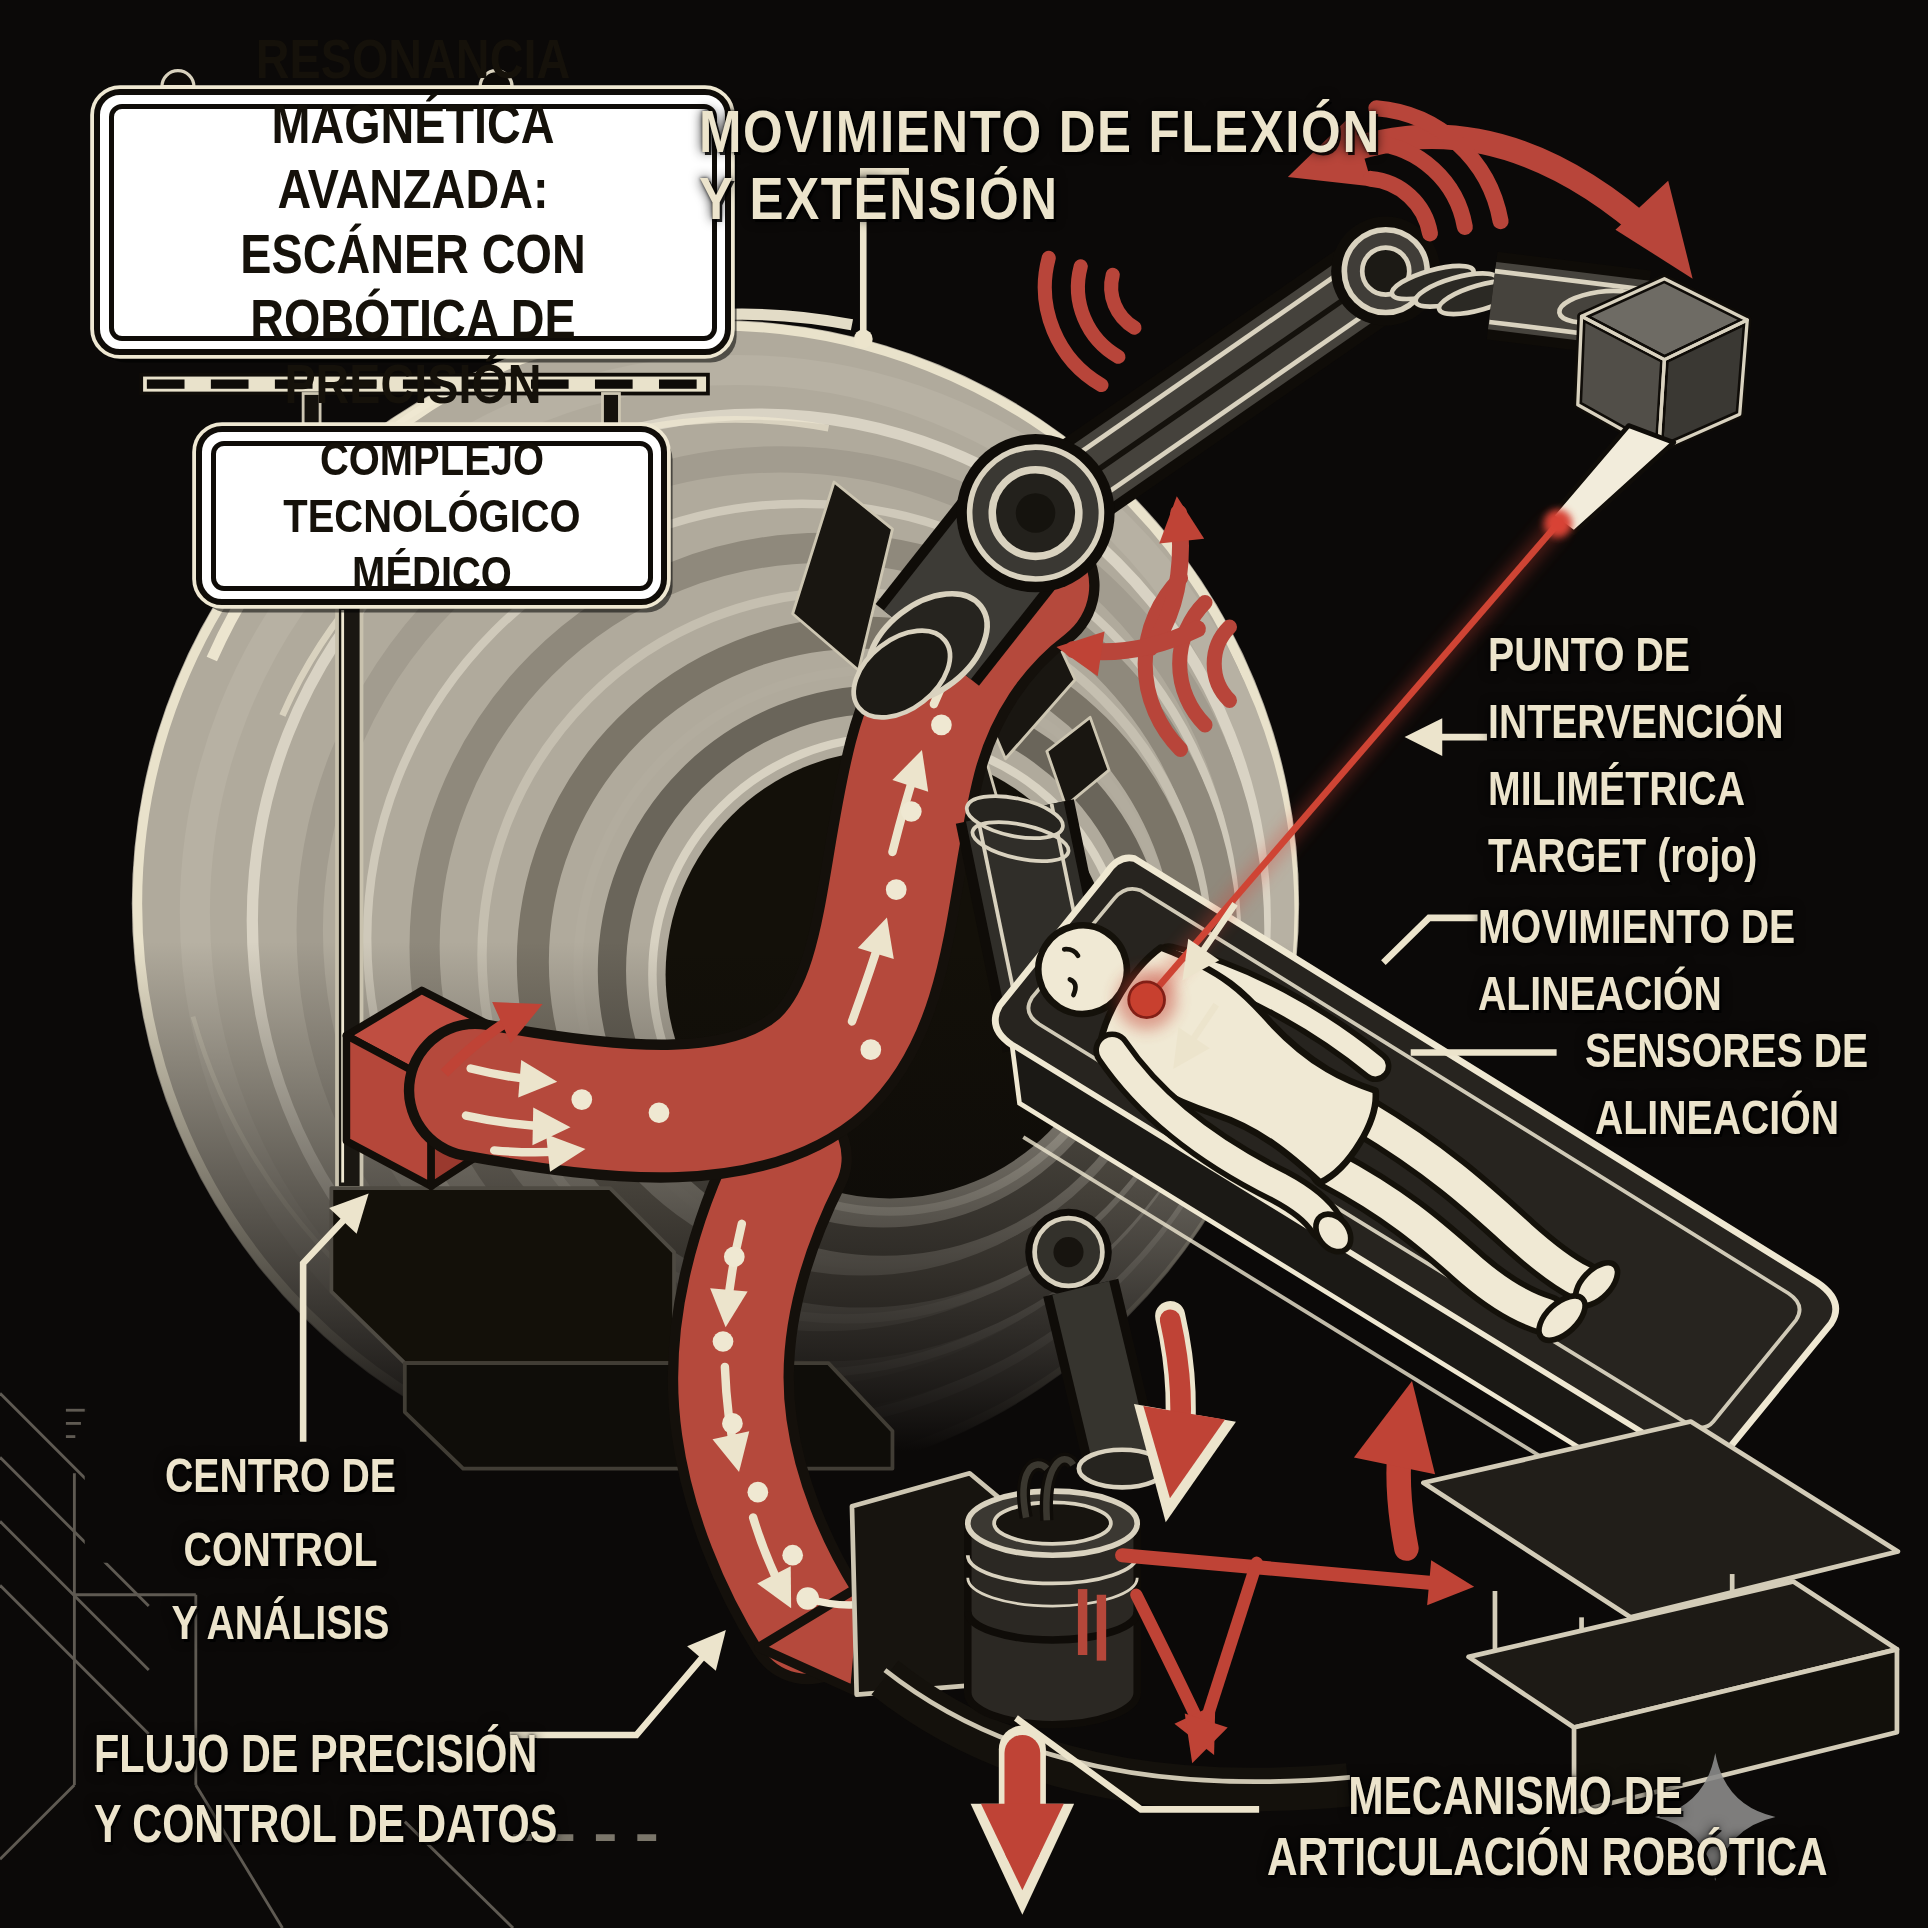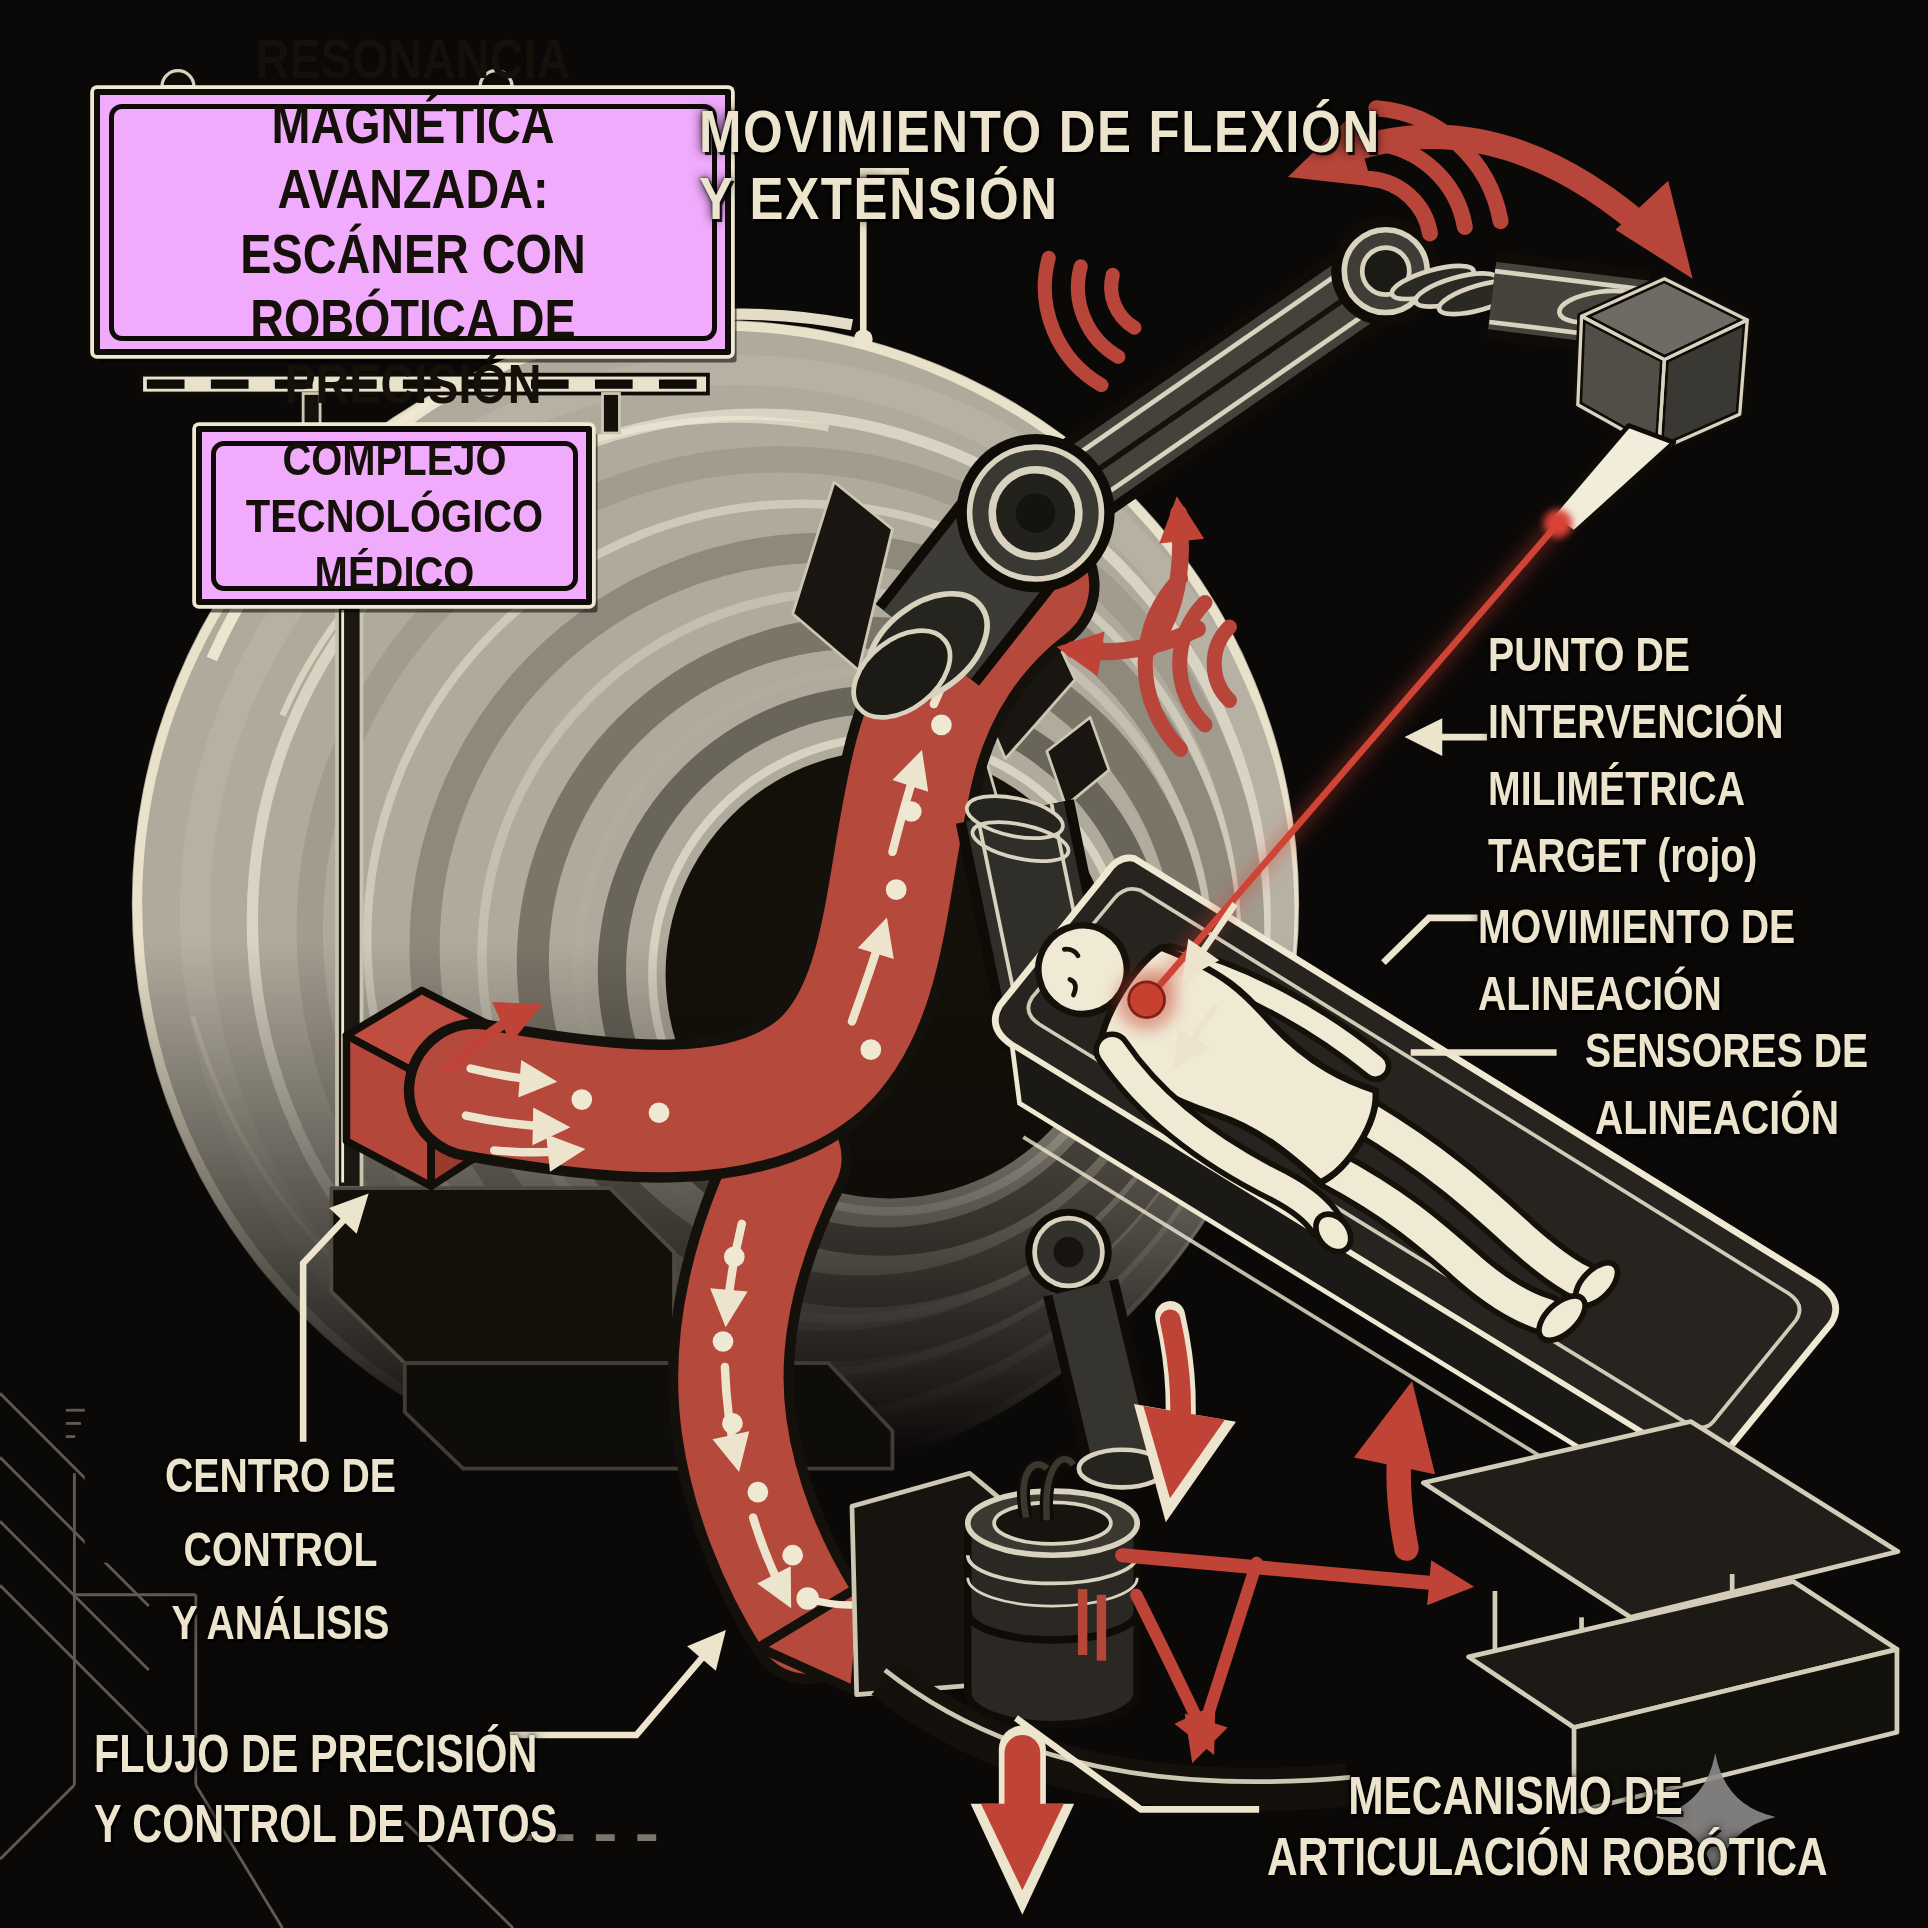--- a/index.html
+++ b/index.html
@@ -3,22 +3,22 @@
 <meta charset="utf-8">
 <style>
   html,body{margin:0;padding:0;background:#0b0908;}
   #canvas{position:relative;width:1928px;height:1928px;overflow:hidden;background:#0b0908;
           font-family:"Liberation Sans",sans-serif;}
   #art{position:absolute;left:0;top:0;}
   .lbl{position:absolute;font-weight:700;color:#ece4cc;white-space:nowrap;
        transform:scaleX(.8);transform-origin:0 0;
        text-shadow:2.8px 2.8px 0 rgba(0,0,0,.85),0 0 13px rgba(0,0,0,.9),0 0 3.8px rgba(0,0,0,.9);}
   .lbl.center{text-align:center;transform-origin:50% 0;}
-  .sign{position:absolute;box-sizing:border-box;background:#f0abfc;border:6.6px solid #0f0c08;
-        border-radius:3px;box-shadow:0 0 0 3.8px #efe8d2,5.6px 7.5px 0 rgba(0,0,0,.55);}
+  .sign{position:absolute;box-sizing:border-box;background:#ffffff;border:6.6px solid #0f0c08;
+        border-radius:26px;box-shadow:0 0 0 3.8px #efe8d2,5.6px 7.5px 0 rgba(0,0,0,.55);}
   .sign-inner{position:absolute;inset:8.5px;border:5.6px solid #0f0c08;border-radius:13px;
         display:flex;flex-direction:column;align-items:center;justify-content:center;
         color:#15110a;font-weight:700;}
   .sign-text{transform:scaleX(.85);transform-origin:50% 50%;text-align:center;}
 </style>
 </head>
 <body>
 
 <div id="canvas">
 
@@ -339,21 +339,21 @@
 
   <div class="sign" style="left:94px;top:89px;width:637px;height:266px;">
     <div class="sign-inner" style="font-size:55px;line-height:1.18;">
       <div class="sign-text">
         <div>RESONANCIA MAGNÉTICA</div>
         <div>AVANZADA: ESCÁNER CON</div>
         <div>ROBÓTICA DE PRECISIÓN</div>
       </div>
     </div>
   </div>
-  <div class="sign" style="left:196px;top:426px;width:396px;height:179px;">
+  <div class="sign" style="left:196px;top:426px;width:471px;height:179px;">
     <div class="sign-inner" style="font-size:47px;line-height:1.22;">
       <div class="sign-text">
         <div>COMPLEJO</div>
         <div>TECNOLÓGICO MÉDICO</div>
       </div>
     </div>
   </div>
 
   <div class="lbl" style="left:699px;top:98px;font-size:60px;line-height:1.12;transform:scaleX(.85);letter-spacing:1.9px;">
     <div>MOVIMIENTO DE FLEXIÓN</div>

